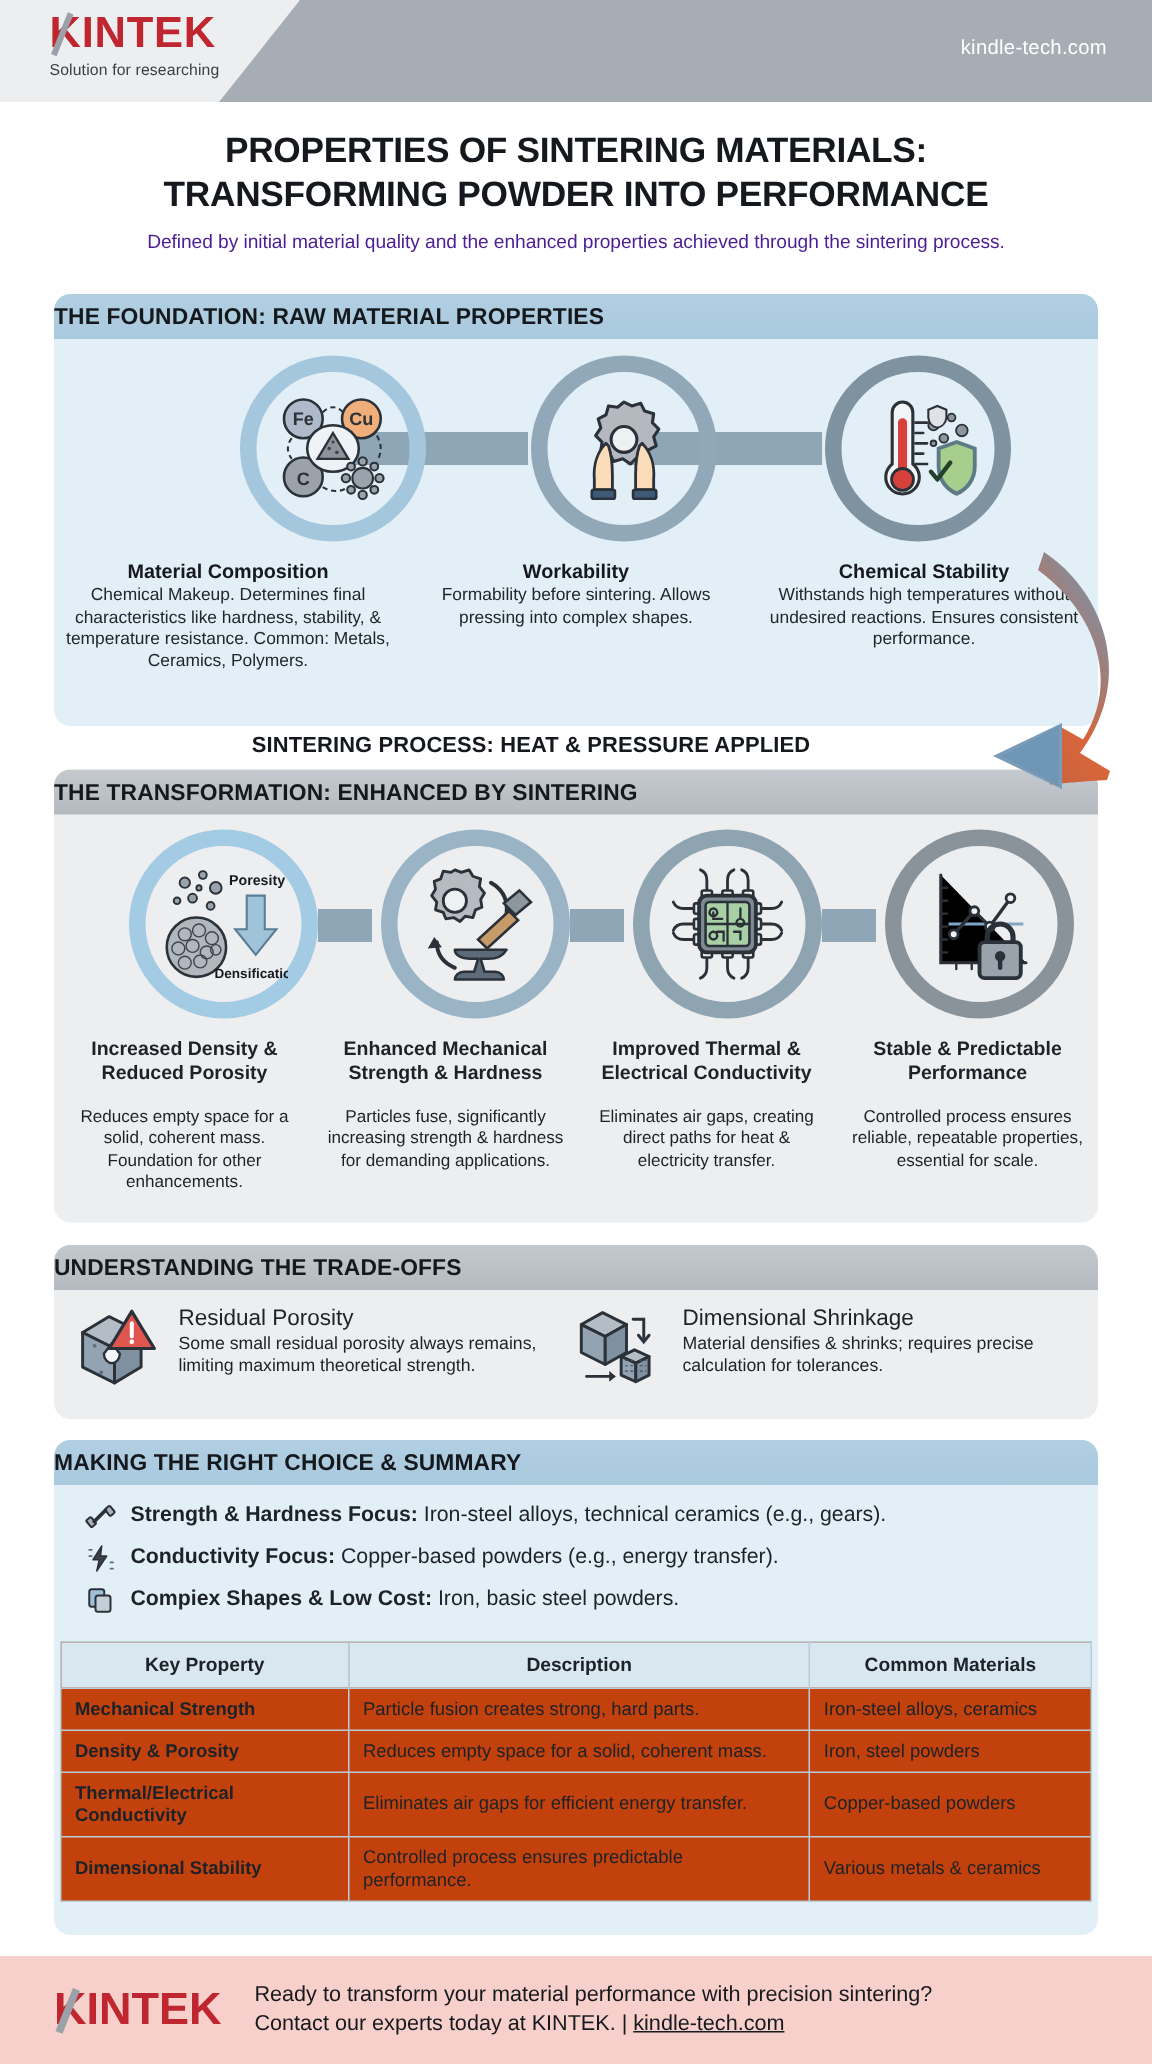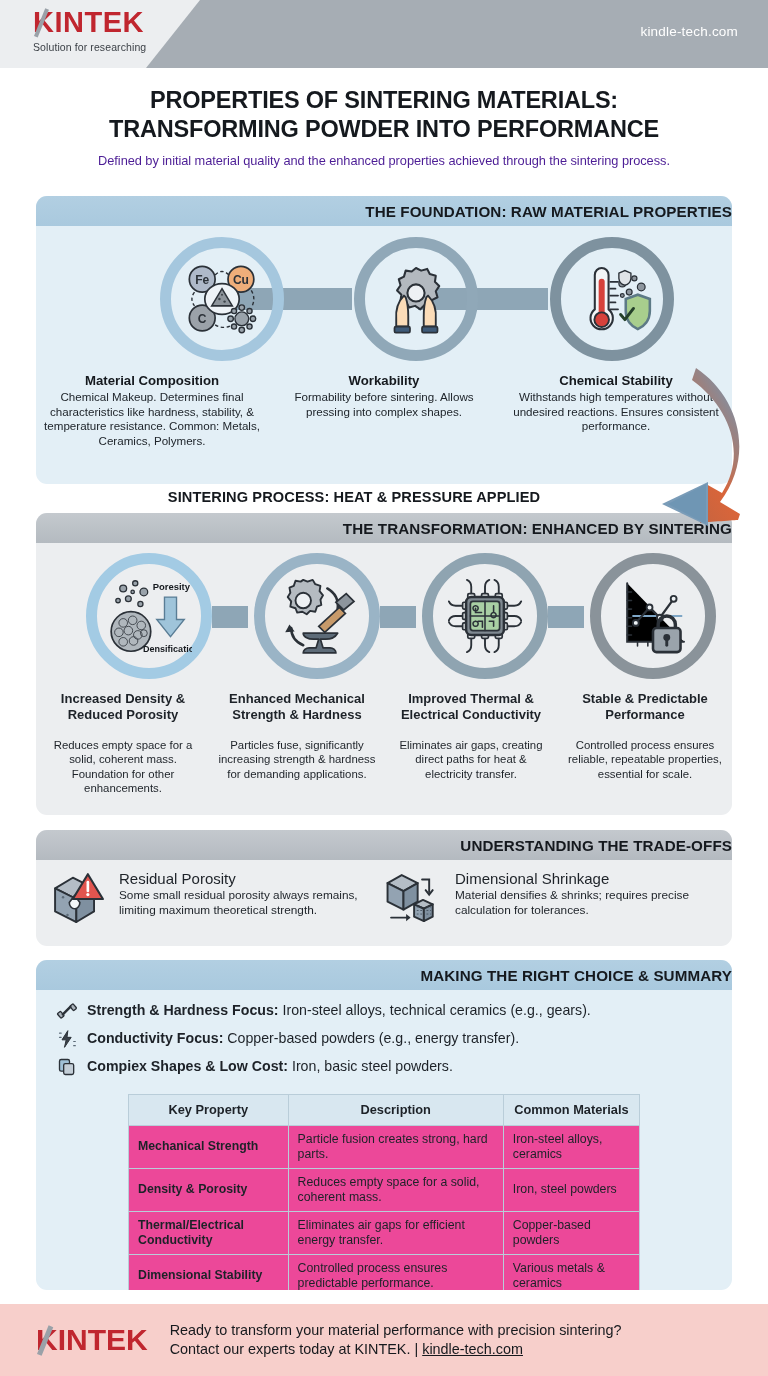--- a/index.html
+++ b/index.html
@@ -78,21 +78,21 @@
     letter-spacing: -0.05px;
   }
 
   
   .panel {
     position: absolute;
     border-radius: 11px;
     overflow: hidden;
   }
   .panel-head {
-    text-align: right;
+    text-align: left;
     font-size: 15.2px;
     font-weight: bold;
     letter-spacing: 0.1px;
     color: #15191e;
     padding: 7px 0 6px;
   }
   .head-blue { background: linear-gradient(180deg,#b2cfe2 0%, #a9c9de 100%); }
   .head-gray { background: linear-gradient(180deg,#c4c9ce 0%, #b4bac0 100%); }
   .body-blue { background: #e3eff6; }
   .body-gray { background: #eceef0; }
@@ -167,24 +167,24 @@
   
   #panel-summary { left: 36px; top: 960px; width: 696px; height: 330px; }
   .sum-list { padding: 10px 18px 4px 20px; }
   .sum-item { display: flex; align-items: center; gap: 9px; margin-bottom: 7px; }
   .sum-item .si { flex: 0 0 auto; width: 22px; height: 20px; margin-top: 1px; }
   .sum-text { font-size: 14.2px; line-height: 1.2; }
   .sum-text b { font-weight: bold; }
 
   
   table.prop-table {
-    width: 512px;
+    width: 688px;
     margin: 6px auto 0;
     border-collapse: collapse;
-    background: #ec4899;
+    background: #c2410c;
     font-size: 12.3px;
   }
   table.prop-table th, table.prop-table td {
     border: 1px solid #b9cdd9;
     padding: 6px 9px;
     vertical-align: middle;
     line-height: 1.22;
   }
   table.prop-table th {
     background: #d8e7f0;

